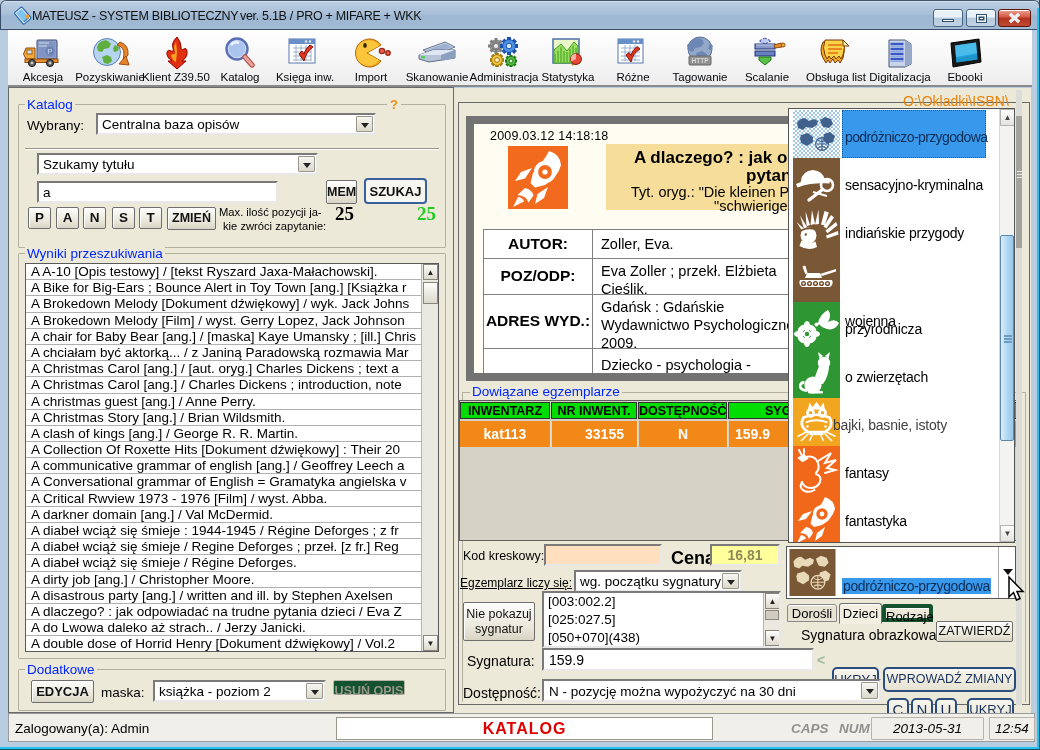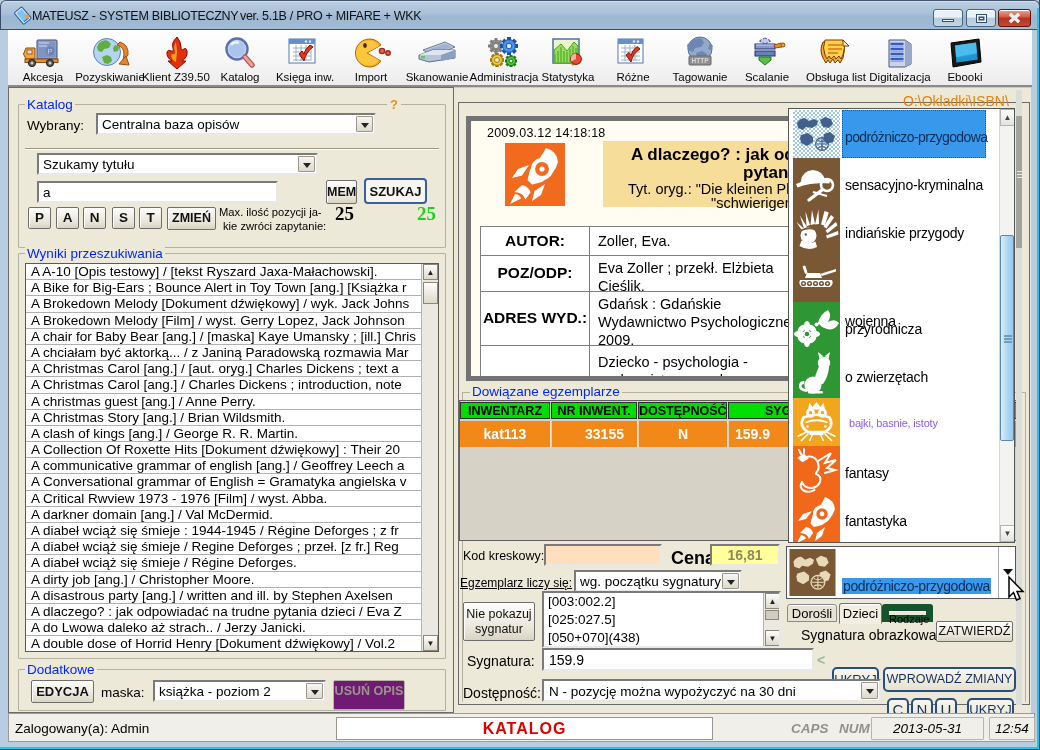--- a/index.html
+++ b/index.html
@@ -322,25 +322,25 @@
 </div>
 
 <div class="grp" style="left:9px;top:581px;width:428px;height:42px;"></div>
 <div class="glbl" style="left:16px;top:574px;">Dodatkowe</div>
 <div class="cbtn" style="left:22px;top:592px;width:63px;height:23px;font-weight:bold;line-height:21px;font-size:13px;">EDYCJA</div>
 <div class="abs" style="left:92px;top:597px;font-size:13.5px;">maska:</div>
 <div class="fld combo" style="left:144px;top:592px;width:173px;height:22px;">
       <span style="position:absolute;left:4px;top:2px;">książka - poziom 2</span>
       <span class="arr"></span>
     </div>
-<div class="cbtn" style="left:324px;top:592px;width:72px;height:30px;line-height:21px;font-size:12.5px;color:#9a968a;font-weight:bold;background:#701a75;border-color:#b8b4a8;box-shadow:none;">USUŃ OPIS</div>
+<div class="cbtn" style="left:324px;top:592px;width:72px;height:15px;line-height:21px;font-size:12.5px;color:#9a968a;font-weight:bold;background:#14532d;border-color:#b8b4a8;box-shadow:none;">USUŃ OPIS</div>
 </div>
 
 <div class="panel" id="midp" style="left:458px;top:102px;width:572px;height:603px;border-color:#6a6a6a;">
-<div class="abs" id="preview" style="left:7px;top:13px;width:522px;height:265px;background:#fffdf2;border:5px solid #737373;overflow:hidden;">
+<div class="abs" id="preview" style="left:7px;top:13px;width:522px;height:265px;background:#fffdf2;border:8px solid #737373;overflow:hidden;">
  <div class="abs" style="left:16px;top:5px;font-size:12.5px;letter-spacing:0.2px;">2009.03.12 14:18:18</div>
  <div class="abs" style="left:34px;top:22px;width:60px;height:63px;background:#f26a1e;">
   <svg width="60" height="63" viewBox="0 0 60 63">
    <g fill="#fff">
             <path d="M41 5 q11 3 12 14 q-3 12-16 20 l-10 2.5 -4.5-4.5 2.5-10 q11-12 16-22z"></path>
    <path d="M24 22 l-11 4 -6 9 10-2.5z M40 41 l-4 11 -9 6 2.5-10z"></path>
    <path d="M17 42 q7 1.5 8.5 7.5 l-5 7 q-2-7-11-7.5z M10 51 q5 .5 6 4.5 l-11 5.5z"></path>
           </g>
    <circle cx="37" cy="26" r="9" fill="#f26a1e" stroke="#fff" stroke-width="4.2"></circle>
    <circle cx="37" cy="26" r="2.6" fill="#fff"></circle>
@@ -520,21 +520,21 @@
 <ellipse cx="17.5" cy="15" rx="1.7" ry="2" fill="#f2a51f"></ellipse>
           <ellipse cx="29.5" cy="15" rx="1.7" ry="2" fill="#f2a51f"></ellipse>
 <path d="M10.5 19.5 q13-5.5 26 0 q5 9-4.5 14.5 l-17 0 q-9.5-5.5-4.5-14.5z" fill="none" stroke="#fff" stroke-width="2.6"></path>
 <path d="M12.5 24.5 q11-4.5 22 0" stroke="#fff" stroke-width="1.8" fill="none"></path>
 <circle cx="14.5" cy="28.5" r="1.2"></circle>
           <circle cx="32.5" cy="28.5" r="1.2"></circle>
 <path d="M13.5 34 l-9 4.5 M15.5 35.5 l-7.5 7.5 M33.5 34 l9 4.5 M31.5 35.5 l7.5 7.5 M19.5 36.5 l-3 6.5 M27.5 36.5 l3 6.5" stroke="#fff" stroke-width="1.5" fill="none"></path>
 <path d="M16.5 36 h14" stroke="#fff" stroke-width="2.2"></path>
         </g>
       </svg></div>
-<div class="abs" style="left:60px;top:308px;font-size:11px;letter-spacing:-0.2px;color:#8b5cf6;">bajki, basnie, istoty</div>
+<div class="abs" style="left:44px;top:308px;font-size:14px;letter-spacing:-0.2px;color:#404040;">bajki, basnie, istoty</div>
 <div class="abs" style="left:4px;top:337px;width:47px;height:48px;"><svg width="47" height="48" viewBox="0 0 47 48">
         <rect width="47" height="48" fill="#f2681b"></rect>
         <g stroke="#fff" fill="none" stroke-width="2" stroke-linecap="round">
 <path d="M6 12 l4.5-3.5 3.5 4 -4.5 2.5z" fill="#fff"></path>
 <path d="M13 11 q9-2 12 6 q2 6-2 10"></path>
 <path d="M25 15 l13-8 -6 10 11-3 -9 8 8 2 -10 3"></path>
 <path d="M23 28 q6 2 4 8 q-2.5 6-9 6 q-7 0-9-6"></path>
 <path d="M9 36 q-3.5 6 2.5 9 q5 2 10-1"></path>
 <path d="M8 8 l-2-4 M11 7 l0-4"></path>
         </g>
@@ -579,21 +579,21 @@
       </svg></div>
 <div class="abs" style="left:55px;top:31px;background:#3898ec;color:#0d2d55;font-size:14px;letter-spacing:-0.4px;padding:0 1px;">podróżniczo-przygodowa</div>
 <div class="abs" style="left:211px;top:0px;width:1px;height:51px;background:#aaa;"></div>
 <div class="abs" style="left:216px;top:22px;border:5px solid transparent;border-top:6px solid #111;"></div>
 </div>
 <svg class="abs" style="left:1002px;top:575px;" width="24" height="31" viewBox="0 0 24 31">
     <path d="M7 2 L7 22 L11.5 17.5 L14.5 25 L18 23.5 L15 16.5 L21 16.5 z" fill="#fff" stroke="#000" stroke-width="1.5"></path>
   </svg>
 <div class="abs" style="left:787px;top:604px;width:50px;height:18px;background:#e6e3d4;border:1px solid #8a8a8a;border-radius:3px 3px 0 0;text-align:center;font-size:13px;line-height:17px;box-shadow:inset 0 1px 0 #fff;">Dorośli</div>
 <div class="abs" style="left:839px;top:603px;width:43px;height:21px;background:#f2efe2;border:1px solid #707070;border-bottom-color:#f2efe2;border-radius:3px 3px 0 0;text-align:center;font-size:13px;line-height:19px;box-shadow:inset 0 1px 0 #fff;">Dzieci</div>
-<div class="abs" style="left:882px;top:604px;width:51px;height:18px;background:#ece9d8;border:7px solid #14532d;border-radius:3px 3px 0 0;text-align:center;font-size:11px;line-height:17px;box-shadow:inset 0 1px 0 #fff;">Rodzaje</div>
+<div class="abs" style="left:882px;top:604px;width:51px;height:18px;background:#ece9d8;border:4px solid #14532d;border-radius:3px 3px 0 0;text-align:center;font-size:13px;line-height:17px;box-shadow:inset 0 1px 0 #fff;">Rodzaje</div>
 <div class="abs" style="left:801px;top:627px;font-size:14px;">Sygnatura obrazkowa</div>
 <div class="cbtn" style="left:936px;top:621px;width:77px;height:21px;line-height:19px;font-size:12.5px;">ZATWIERDŹ</div>
 <div class="panel" id="statusp" style="left:8px;top:713px;width:1027px;height:29px;background:#f0efe9;border-color:#9a9a9a;">
 <div class="abs" style="left:6px;top:7px;font-size:13.5px;">Zalogowany(a): Admin</div>
 <div class="abs" style="left:327px;top:3px;width:377px;height:23px;background:#fff;border:1px solid #9a9689;text-align:center;color:#e00000;font-weight:bold;font-size:16px;line-height:22px;letter-spacing:1px;">KATALOG</div>
 <div class="abs" style="left:782px;top:7px;font-size:13.5px;font-style:italic;font-weight:bold;color:#90908e;">CAPS</div>
 <div class="abs" style="left:830px;top:7px;font-size:13.5px;font-style:italic;font-weight:bold;color:#90908e;">NUM</div>
 <div class="abs" style="left:862px;top:3px;width:113px;height:23px;border:1px solid #b8b4a8;border-radius:1px;text-align:center;font-size:13.5px;font-style:italic;line-height:22px;">2013-05-31</div>
 <div class="abs" style="left:980px;top:3px;width:46px;height:23px;border:1px solid #b8b4a8;border-radius:1px;text-align:center;font-size:13.5px;font-style:italic;line-height:22px;">12:54</div>
 </div>

